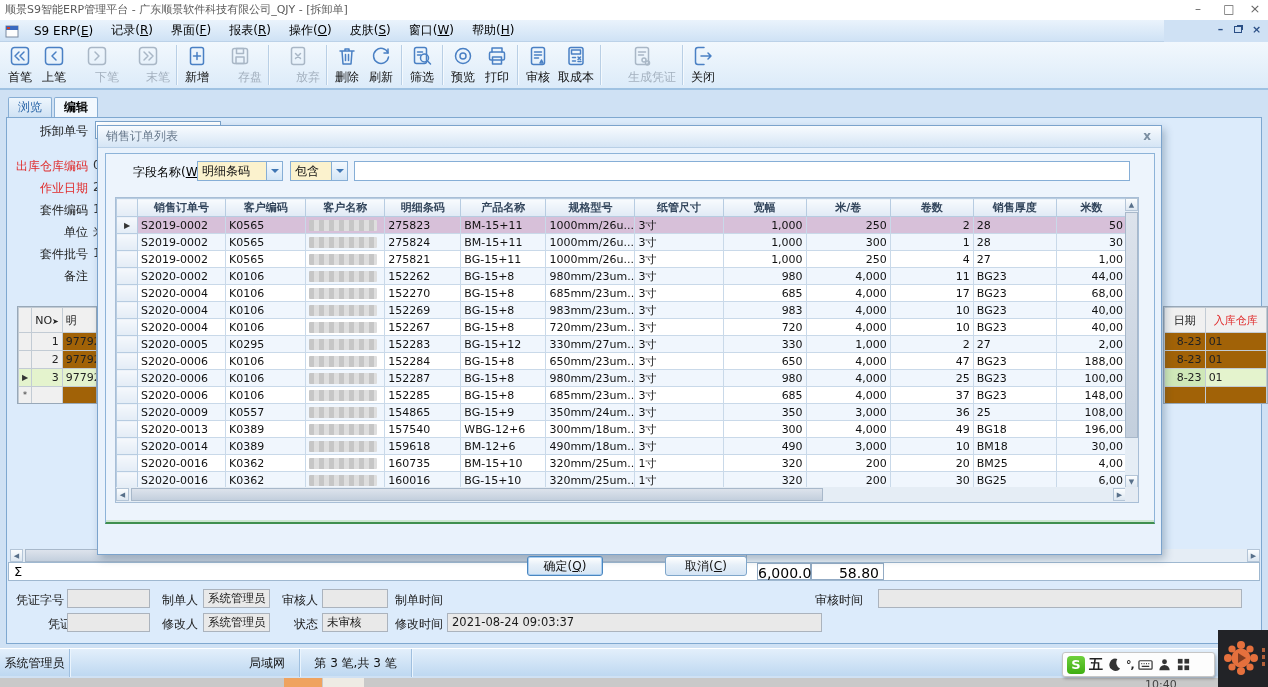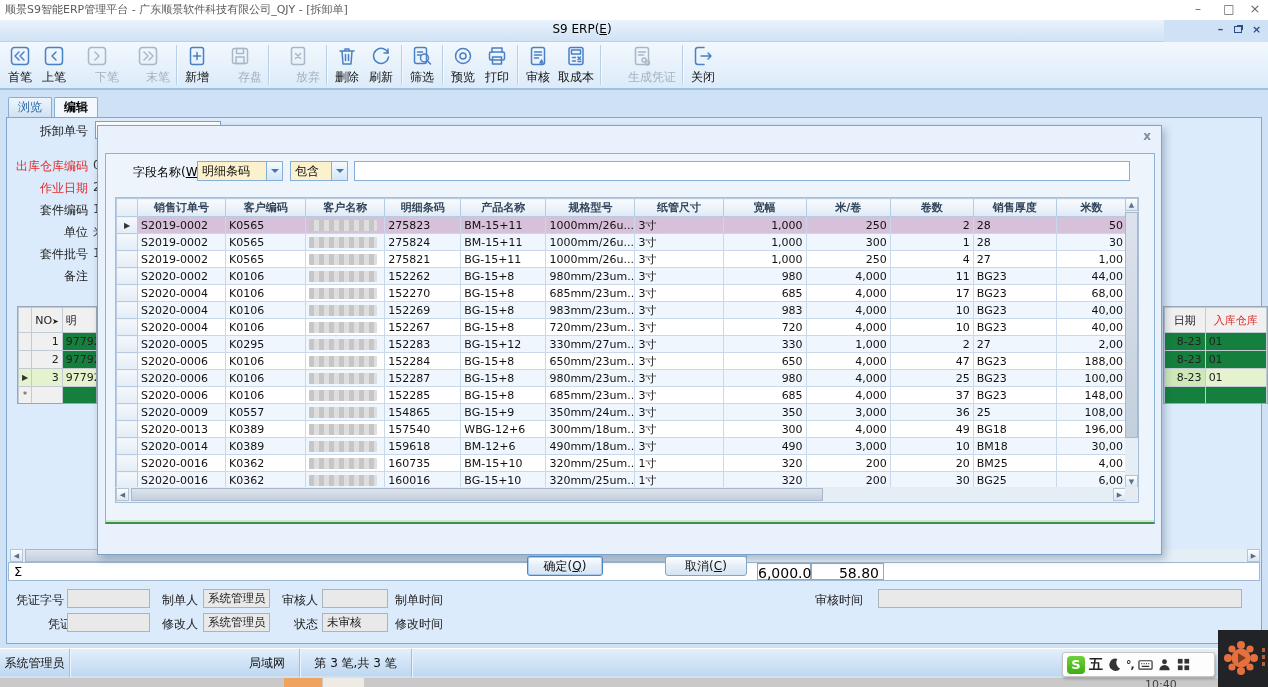--- a/index.html
+++ b/index.html
@@ -2,21 +2,21 @@
 <html><head>
 <meta charset="utf-8">
 <style>
   *{margin:0;padding:0;box-sizing:border-box;}
   html,body{width:1268px;height:687px;overflow:hidden;font-family:"DejaVu Sans",sans-serif;font-size:12px;background:#cfe1f4;}
   
   #titlebar{position:absolute;left:0;top:0;width:1268px;height:20px;background:#ffffff;color:#5b5b5b;font-size:11px;line-height:20px;}
   #titlebar .t{padding-left:5px;}
   .wctl{position:absolute;top:0;width:26px;height:19px;text-align:center;color:#666;font-size:12px;line-height:18px;cursor:default;}
   
-  #menubar{position:absolute;left:0;top:20px;width:1164px;height:22px;background:linear-gradient(#eaf3fc,#cfe2f5);border-bottom:1px solid #bcd2e8;display:flex;align-items:center;flex-direction:column;}
+  #menubar{position:absolute;left:0;top:20px;width:1164px;height:22px;background:linear-gradient(#eaf3fc,#cfe2f5);border-bottom:1px solid #bcd2e8;display:flex;align-items:center;}
   #menubar .appico{margin:0 6px 0 5px;}
   .mi{padding:2px 9px;color:#000;font-size:12px;white-space:nowrap;}
   .mdi{position:absolute;top:3px;width:17px;height:15px;color:#2b4f86;font-weight:bold;font-size:11px;text-align:center;line-height:14px;}
   .mdi .rbox{display:inline-block;width:8px;height:7px;border:1px solid #2b4f86;box-shadow:2px -2px 0 -1px #2b4f86;}
   
   #toolbar{position:absolute;left:0;top:42px;width:1268px;height:48px;background:linear-gradient(#f2f8fd,#dcebf9);border-bottom:2px solid #9fc2e2;display:flex;align-items:flex-start;padding:2px 0 0 3px;}
   .tbtn{display:flex;flex-direction:column;align-items:center;padding:0 3px;min-width:34px;}
   .tbtn svg{width:24px;height:24px;stroke:#4a80c4;fill:none;stroke-width:1.5;stroke-linecap:round;stroke-linejoin:round;}
   .tbtn .tl{font-size:12px;color:#111;margin-top:1px;white-space:nowrap;}
   .tbtn.disabled svg{stroke:#a9b7c6;}
@@ -25,21 +25,21 @@
   
   #workspace{position:absolute;left:0;top:90px;width:1268px;height:556px;background:#cfe1f4;}
   #panel{position:absolute;left:6px;top:27px;width:1256px;height:527px;background:#dcebfb;border:1px solid #7fa8d0;}
   .tab{display:inline-block;height:20px;line-height:19px;padding:0 9px;font-size:12px;border:1px solid #88aed4;border-bottom:none;border-radius:2px 2px 0 0;background:linear-gradient(#eef6fd,#cfe2f4);color:#2a66a8;margin-right:2px;}
   .tab.active{background:#f2f8fe;color:#000;font-weight:bold;}
   .flabel{position:absolute;width:86px;left:2px;text-align:right;font-size:12px;color:#1a1a1a;white-space:nowrap;}
   .flabel.req{color:#e02b2b;}
   .sliver{position:absolute;left:93px;width:5px;height:14px;overflow:hidden;font-size:12px;color:#333;}
   .vbox{position:absolute;background:#fff;border:1px solid #7aa2c9;}
   
-  .bgrid{position:absolute;overflow:hidden;background:#15803d;border:1px solid #98a8b8;}
+  .bgrid{position:absolute;overflow:hidden;background:#a16207;border:1px solid #98a8b8;}
   .bgrid table{border-collapse:collapse;table-layout:fixed;font-size:11px;}
   .bgrid th,.bgrid td{border:1px solid #c2cbd4;height:18px;padding:0 3px;overflow:hidden;white-space:nowrap;font-weight:normal;color:#222;}
   .bgrid th{background:#f0f0f0;height:25px;}
   .bgrid td.no{background:#f0f0f0;text-align:right;}
   .bgrid tr.gsel td{background:#e4f3cd;}
   .bgrid td.mk{background:#f0f0f0;text-align:center;font-size:8px;color:#333;}
   .redh{color:#e02b2b !important;}
   
   .sb{position:absolute;background:#e5edf5;}
   .sb .arrow{position:absolute;width:13px;height:13px;background:linear-gradient(#fbfdfe,#dde7f1);border:1px solid #b4c5d7;color:#58708a;font-size:7px;line-height:12px;text-align:center;}
@@ -349,23 +349,25 @@
   <div class="flab2" style="left:800px;top:502px;width:63px;">审核时间</div>
   <div class="fbox" style="left:878px;top:499px;width:364px;"></div>
 
   <div class="flab2" style="left:0;top:526px;width:64px;margin-left:32px;">凭证日期</div>
   <div class="fbox" style="left:67px;top:523px;width:83px;"></div>
   <div class="flab2" style="left:140px;top:526px;width:58px;">修改人</div>
   <div class="fbox" style="left:203px;top:523px;width:67px;">系统管理员</div>
   <div class="flab2" style="left:260px;top:526px;width:58px;">状态</div>
   <div class="fbox" style="left:322px;top:523px;width:66px;">未审核</div>
   <div class="flab2" style="left:380px;top:526px;width:63px;">修改时间</div>
+  <div class="fbox" style="left:447px;top:523px;width:375px;">2021-08-24 09:03:37</div>
 </div>
 
 <div id="modal">
+  <div id="mtitle">销售订单列表</div>
   <div id="mclose">x</div>
   <div id="minner">
     <div id="flabel"><span>字段名称</span>(<u>W</u>)</div>
     <div class="combo" style="left:91px;width:86px;">
       <span class="ctext">明细条码</span>
       <span class="carrow"></span>
     </div>
     <div class="combo" style="left:184px;width:58px;">
       <span class="ctext">包含</span>
       <span class="carrow"></span>

